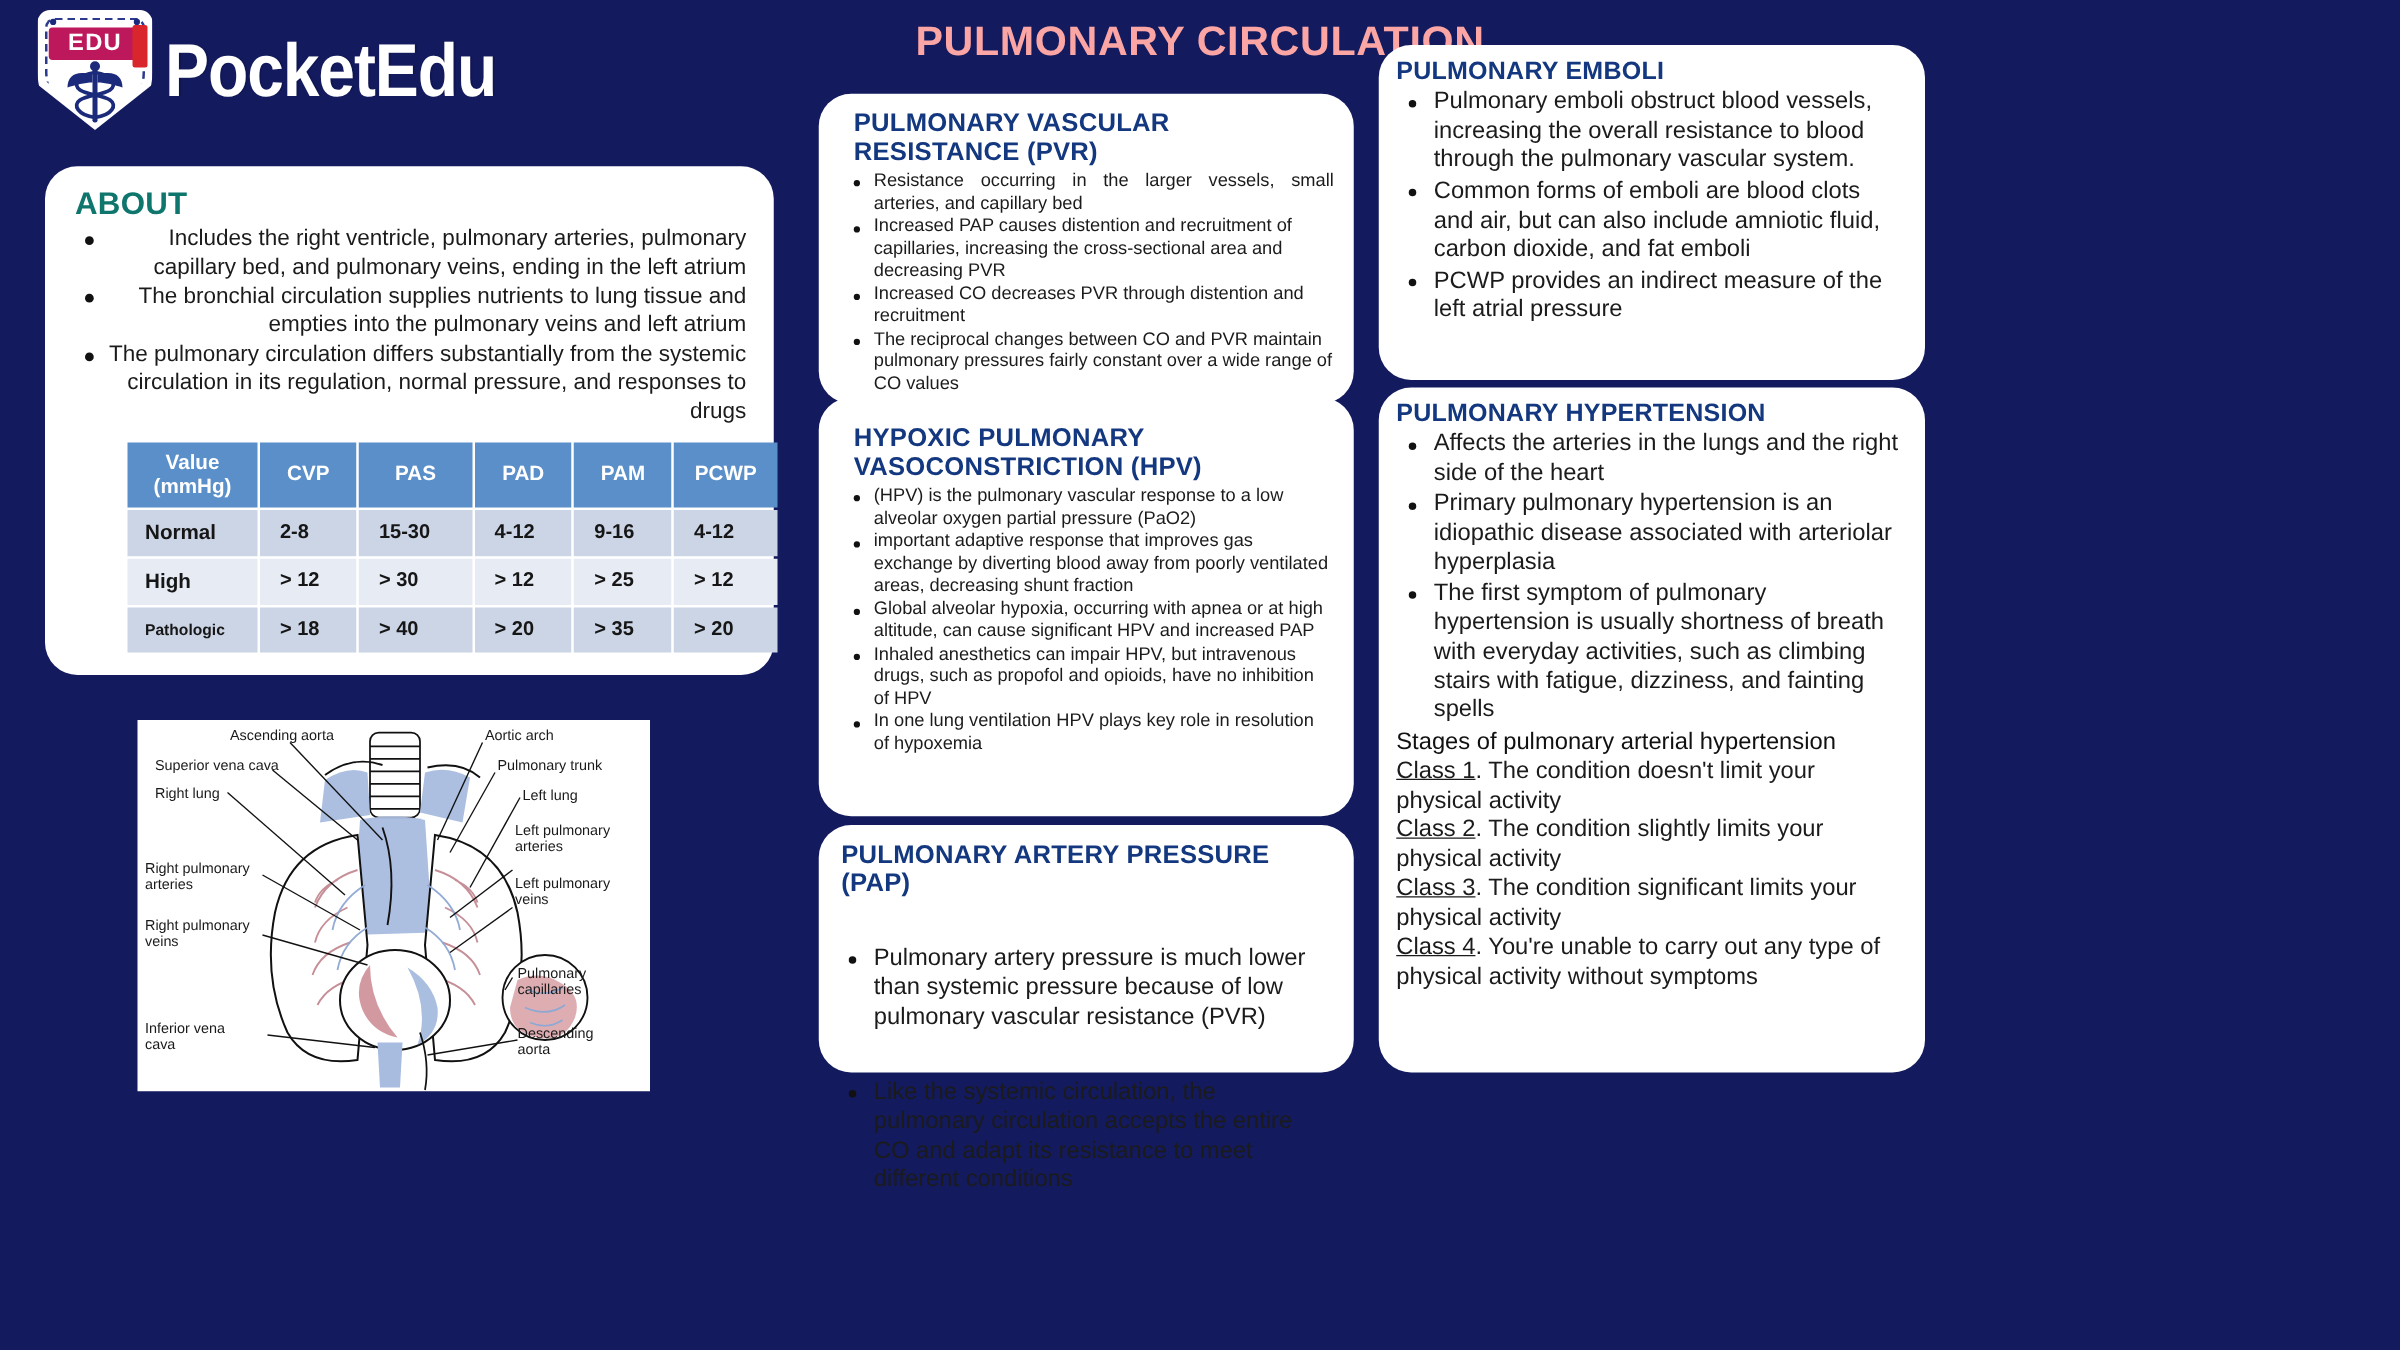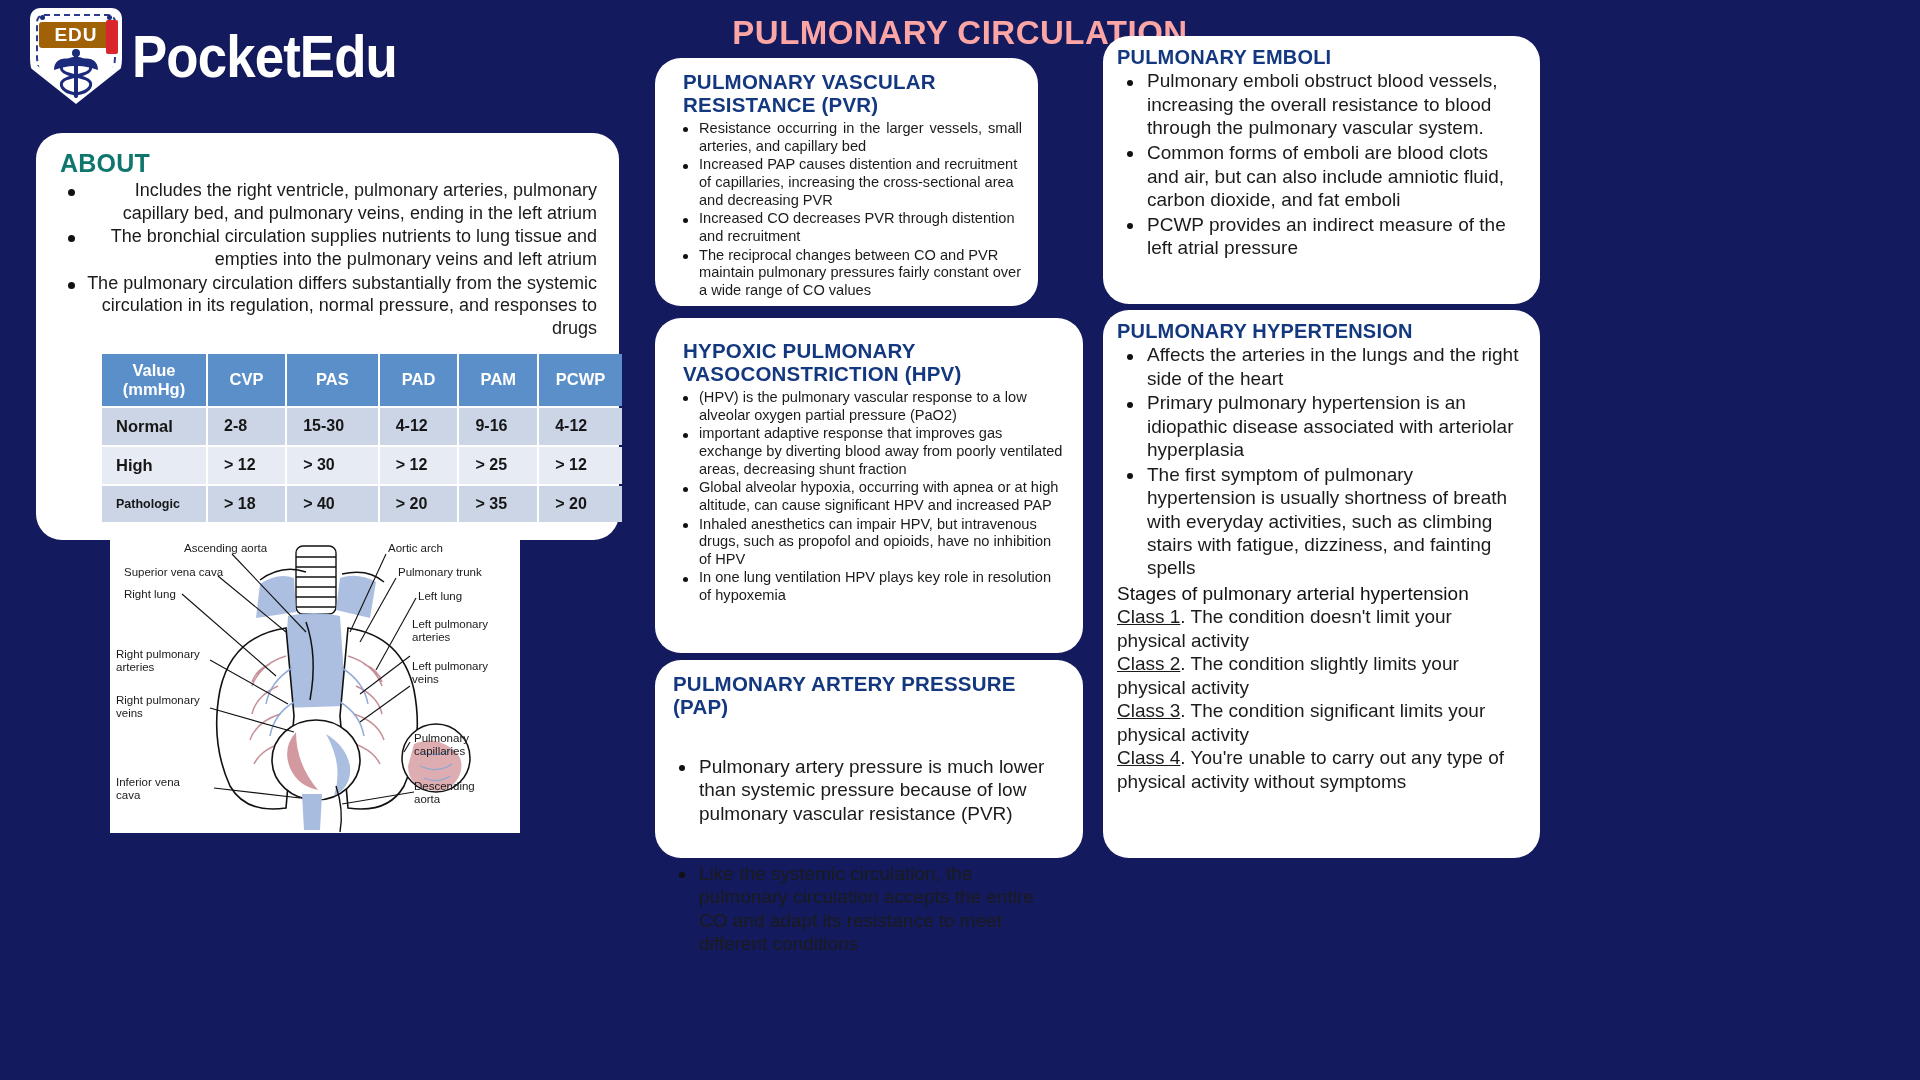--- a/index.html
+++ b/index.html
@@ -20,21 +20,21 @@
     border-radius: 10px 10px 46px 46px;
     clip-path: polygon(0% 0%, 100% 0%, 100% 62%, 50% 100%, 0% 62%);
   }
   .pocket-inner {
     position: absolute; left: 6px; top: 6px; right: 6px; bottom: 6px;
     border: 2px dashed #2b3a8f; border-radius: 8px 8px 40px 40px;
     clip-path: polygon(0% 0%, 100% 0%, 100% 60%, 50% 100%, 0% 60%);
   }
   .edu-bar {
     position: absolute; left: 9px; top: 14px; width: 74px; height: 26px;
-    background: #a16207; border-radius: 3px;
+    background: #be185d; border-radius: 3px;
     color: #fff; font-weight: bold; font-size: 19px; letter-spacing: 1px;
     display: flex; align-items: center; justify-content: center;
     font-family: "Liberation Sans", sans-serif;
   }
   .red-tab {
     position: absolute; right: 4px; top: 12px; width: 12px; height: 34px;
     background: #d8262c; border-radius: 2px;
   }
   .caduceus { position: absolute; left: 50%; transform: translateX(-50%); top: 40px; }
   .dot-l, .dot-r { position: absolute; top: 7px; width: 5px; height: 5px; background: #1b2a7a; border-radius: 50%; }
@@ -89,25 +89,25 @@
     font-size: 16px; font-weight: bold; color: #161616;
     padding: 9px 6px; text-align: left; padding-left: 16px;
   }
   .tbl td.lbl { font-size: 16.5px; padding-left: 14px; }
   .tbl td.lbl.small { font-size: 12.5px; }
   .tbl tr.r0 td { background: #ccd5e6; }
   .tbl tr.r1 td { background: #e7ebf4; }
   .tbl tr.r2 td { background: #ccd5e6; margin-top: 24px; }
 
   
-  #anatomy { position: absolute; left: 110px; top: 536px; width: 410px; height: 297px;
+  #anatomy { position: absolute; left: 110px; top: 576px; width: 410px; height: 297px;
              background: #ffffff; overflow: hidden; }
 
   
-  #pvr-card  { left: 655px; top: 58px;  width: 383px; height: 248px; padding: 13px 16px 10px 16px; }
+  #pvr-card  { left: 655px; top: 75px;  width: 428px; height: 248px; padding: 13px 16px 10px 16px; }
   #hpv-card  { left: 655px; top: 318px; width: 428px; height: 335px; padding: 22px 16px 10px 16px; }
   #pap-card  { left: 655px; top: 660px; width: 428px; height: 198px; padding: 13px 18px 10px 18px; }
 
   #pvr-card h2 { font-size: 20.5px; padding-left: 12px; }
   #pvr-card ul > li { font-size: 14.6px; line-height: 1.21; padding-left: 28px; }
   #pvr-card ul > li::before { left: 12px; width: 5px; height: 5px; }
   #pvr-card ul > li.just { text-align: justify; }
 
   #hpv-card h2 { font-size: 20.5px; padding-left: 12px; }
   #hpv-card ul > li { font-size: 14.6px; line-height: 1.21; padding-left: 28px; }

